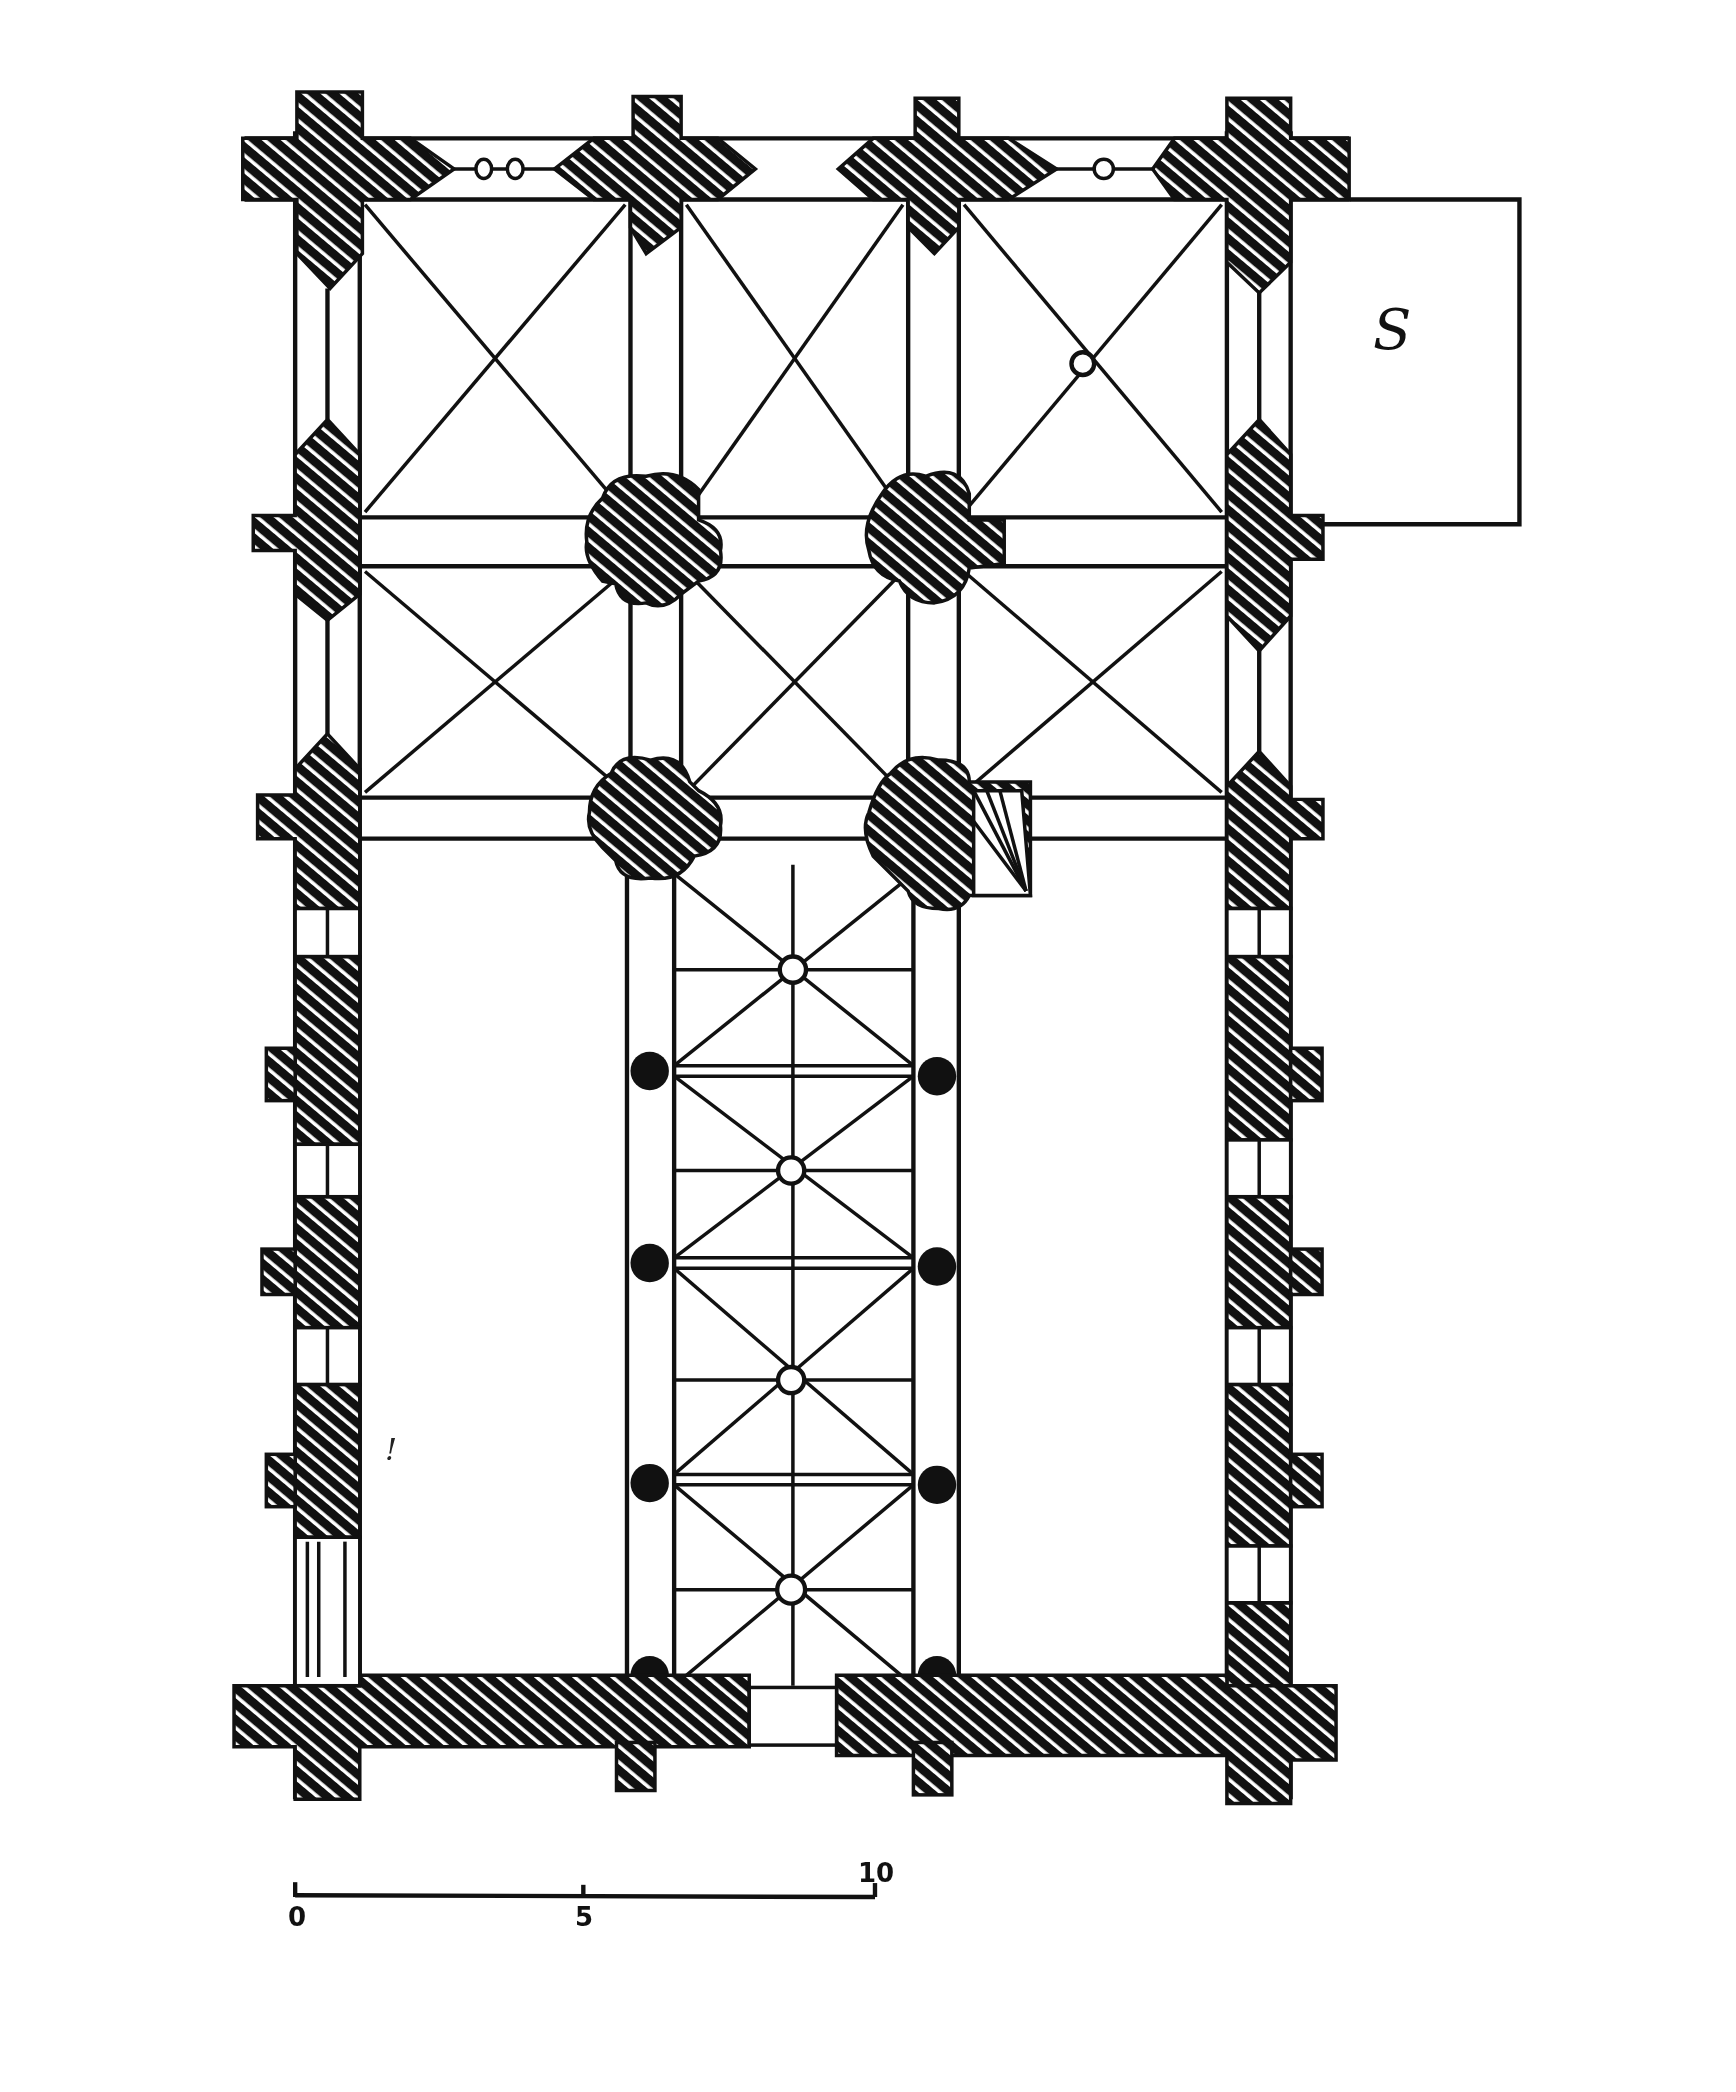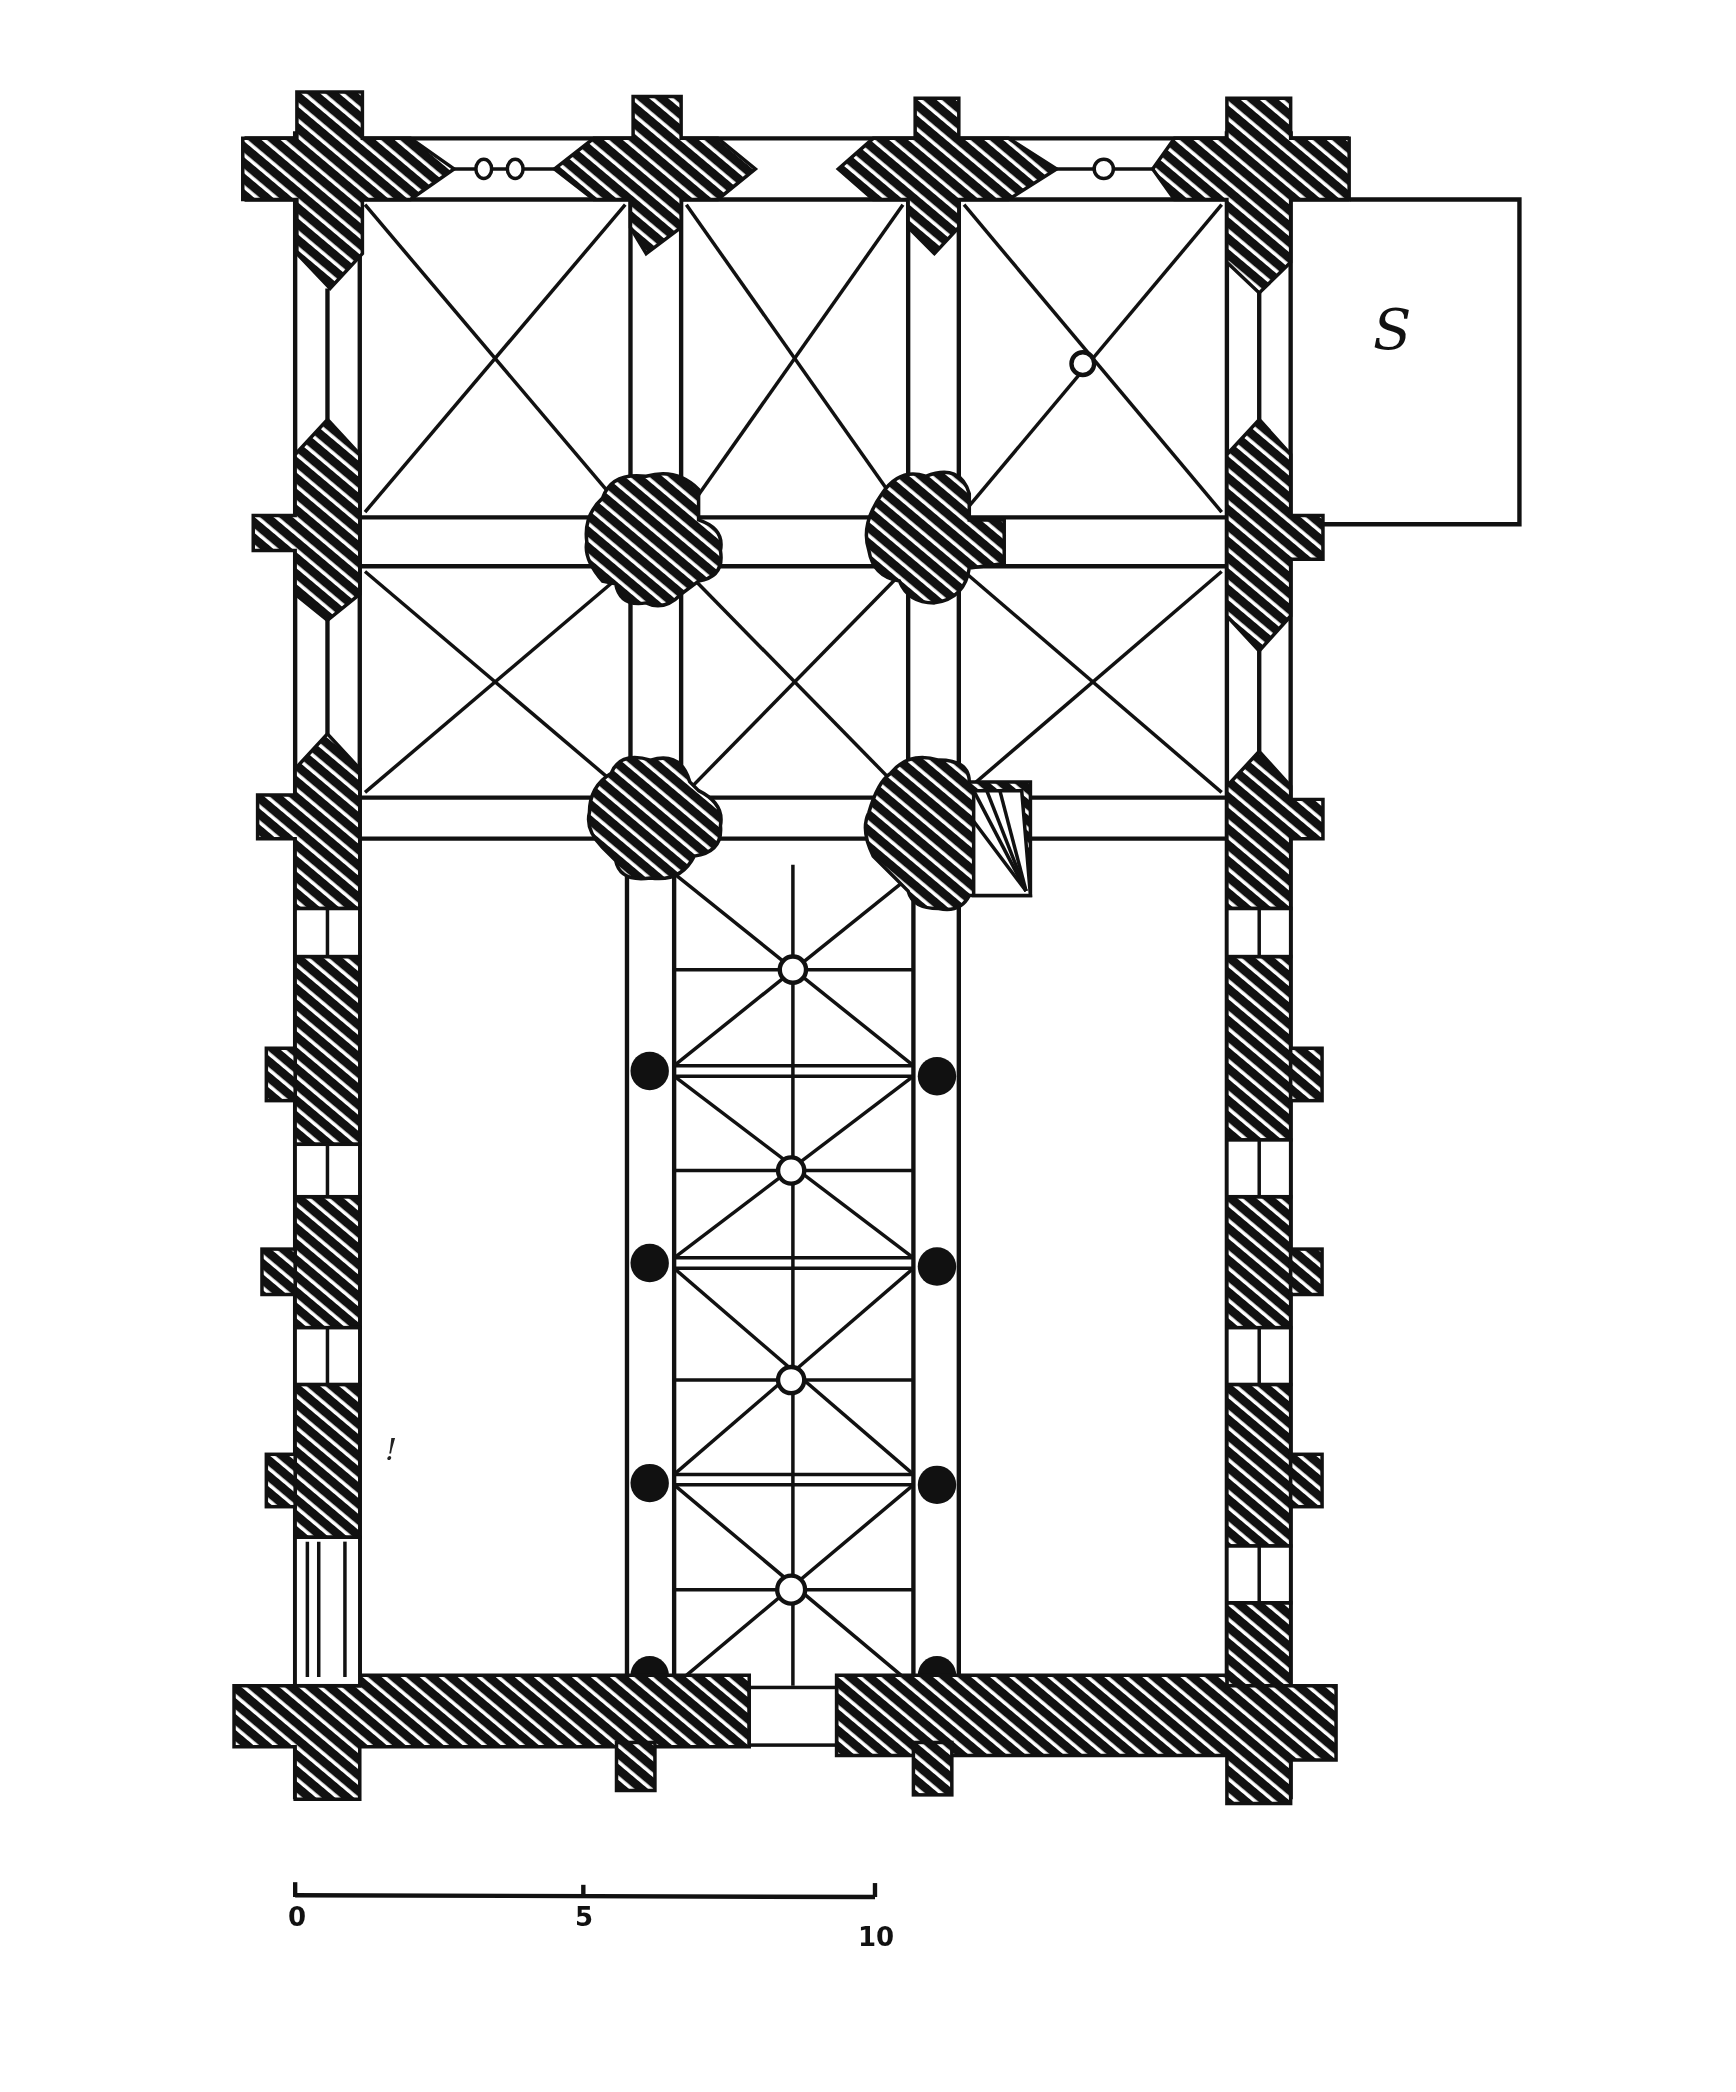--- a/index.html
+++ b/index.html
@@ -205,15 +205,15 @@
     <line x1="338" y1="2155" x2="338" y2="2172"></line>
     <line x1="668" y1="2158" x2="668" y2="2172"></line>
     <line x1="1002" y1="2156" x2="1002" y2="2172"></line>
   </g>
 </svg>
 
 <div class="annex-label">S</div>
 <div class="mark">!</div>
 <div class="scale-label" style="left:288px; top:1902px;">0</div>
 <div class="scale-label" style="left:575px; top:1902px;">5</div>
-<div class="scale-label" style="left:858px; top:1922px;">10</div>
+<div class="scale-label" style="left:858px; top:1858px;">10</div>
 </div>
 
 
 </body></html>

